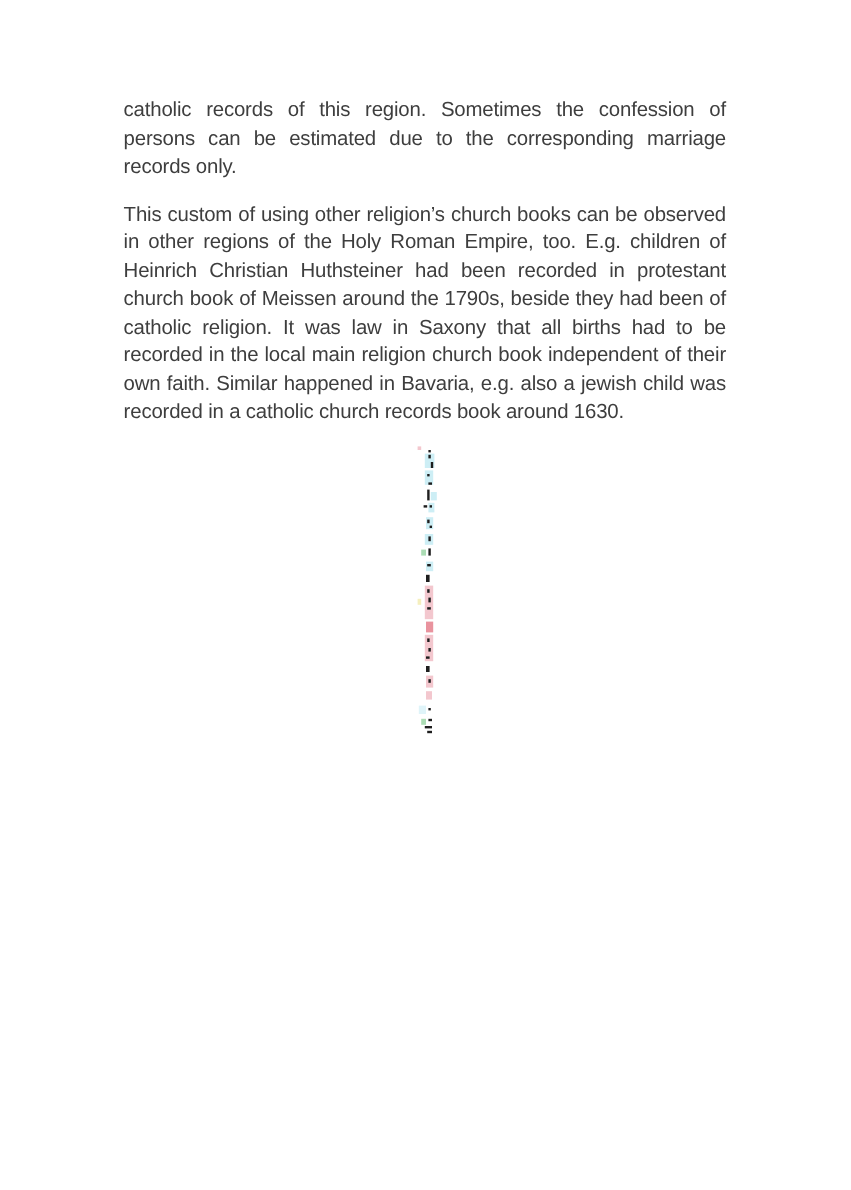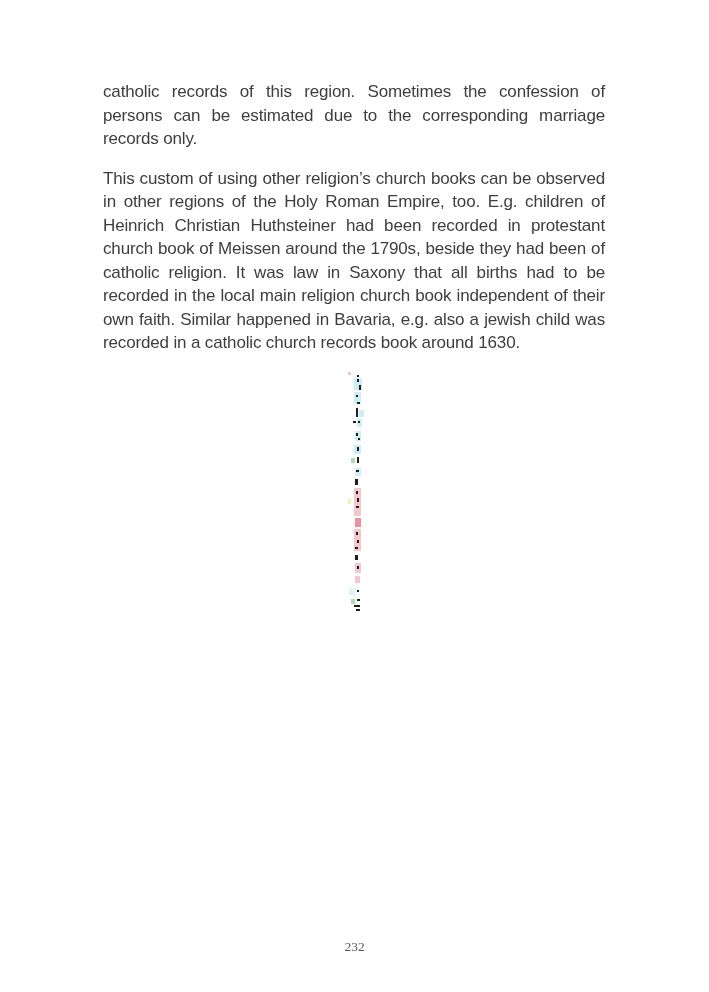--- a/index.html
+++ b/index.html
@@ -105,15 +105,14 @@
           <div class="mark" style="left: 1px; top: 217px; width: 6px; height: 7px; background: rgb(223, 244, 249);"></div>
           <div class="mark" style="left: 9px; top: 219px; width: 2px; height: 2px; background: rgb(30, 30, 30);"></div>
           <div class="mark" style="left: 3px; top: 228px; width: 4px; height: 5px; background: rgb(171, 220, 180);"></div>
           <div class="mark" style="left: 9px; top: 228px; width: 3px; height: 2px; background: rgb(30, 30, 30);"></div>
           <div class="mark" style="left: 6px; top: 234px; width: 6px; height: 2px; background: rgb(30, 30, 30);"></div>
           <div class="mark" style="left: 8px; top: 238px; width: 4px; height: 2px; background: rgb(30, 30, 30);"></div>
         </div>
     </div>
   </div>
 
-  <div class="page-number">232</div>
 
 </div>
 
 </body></html>

